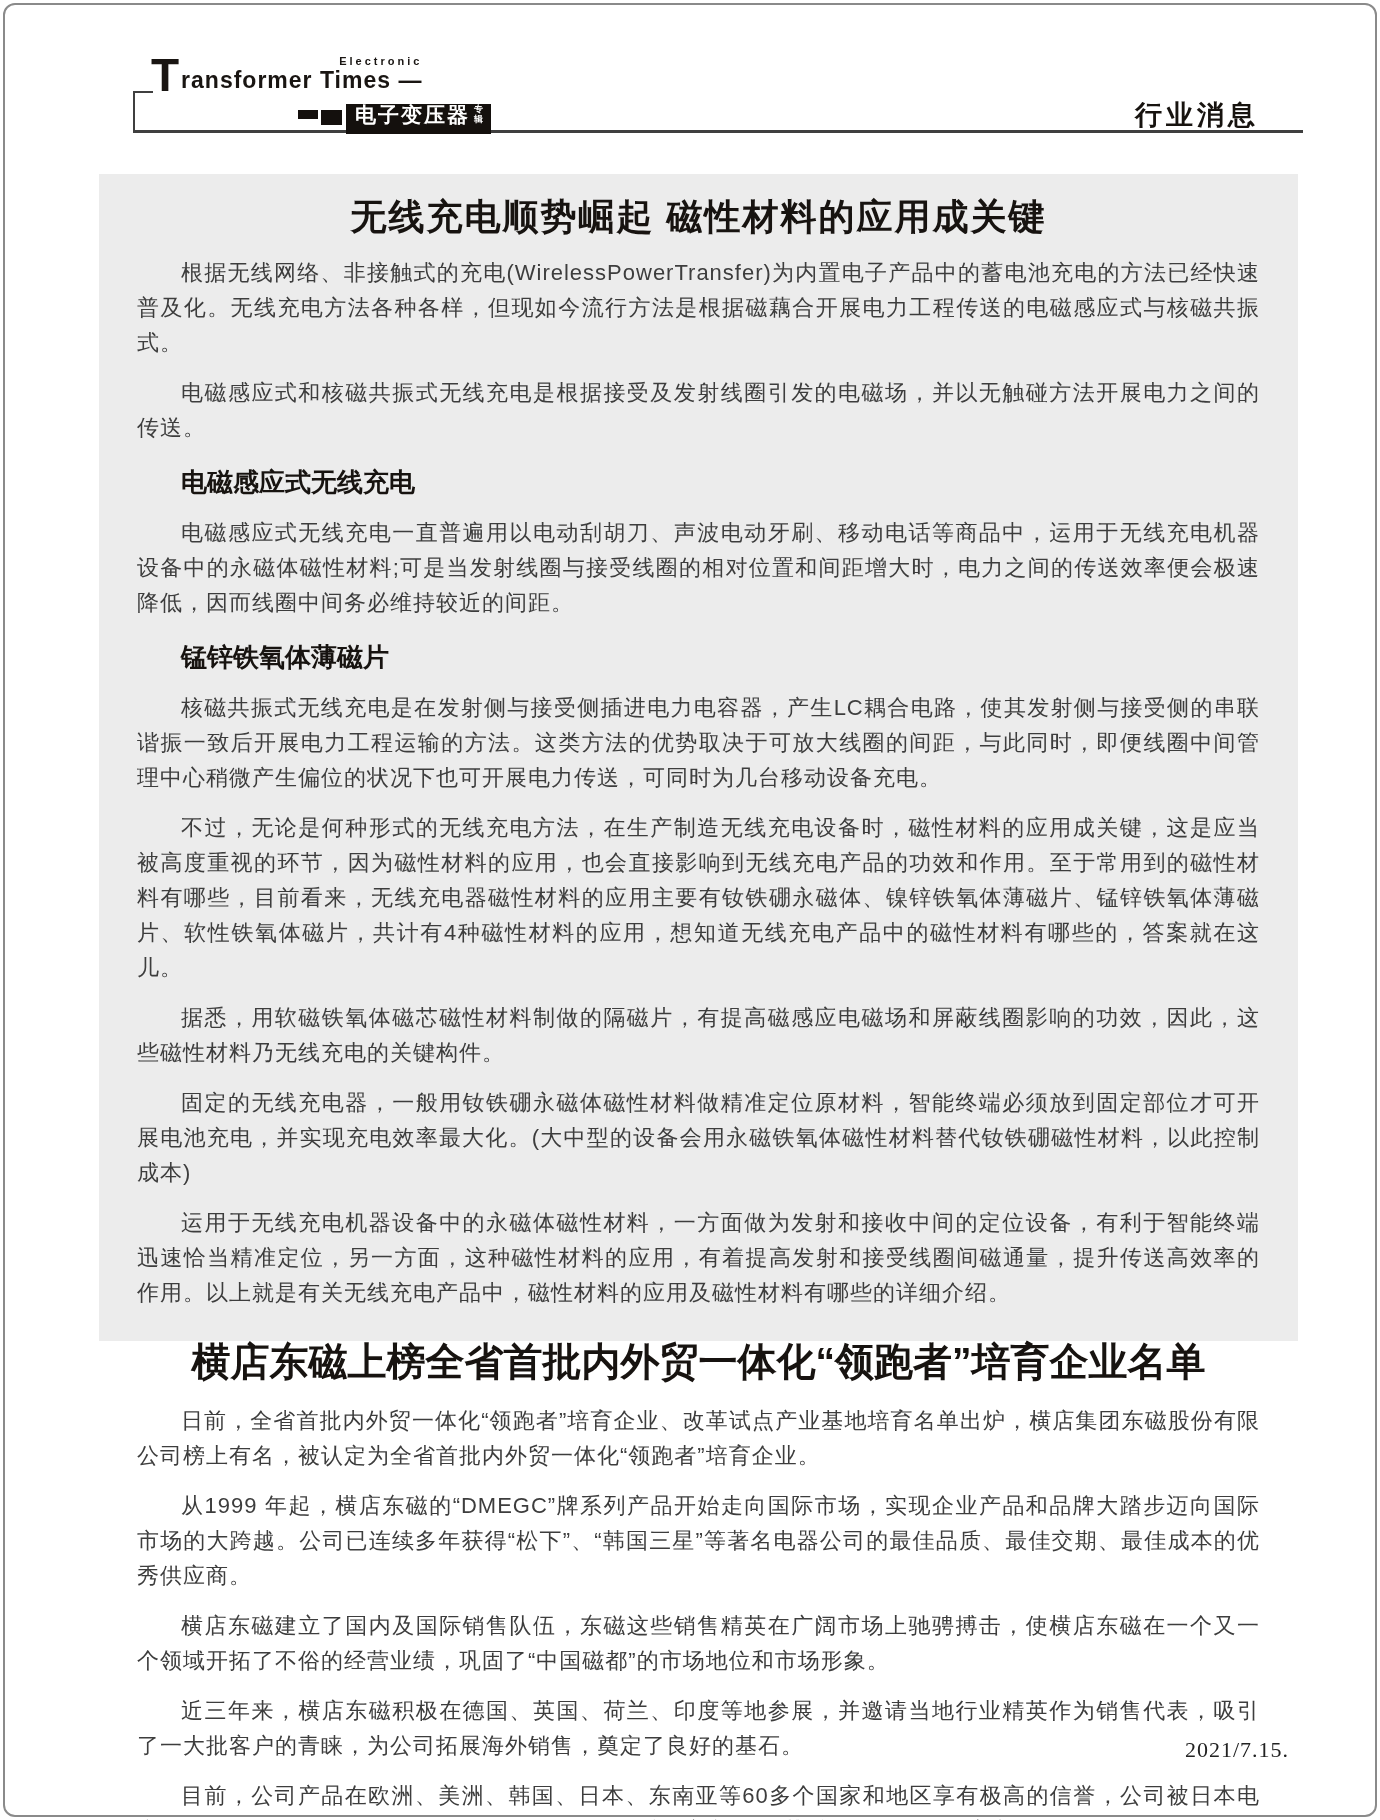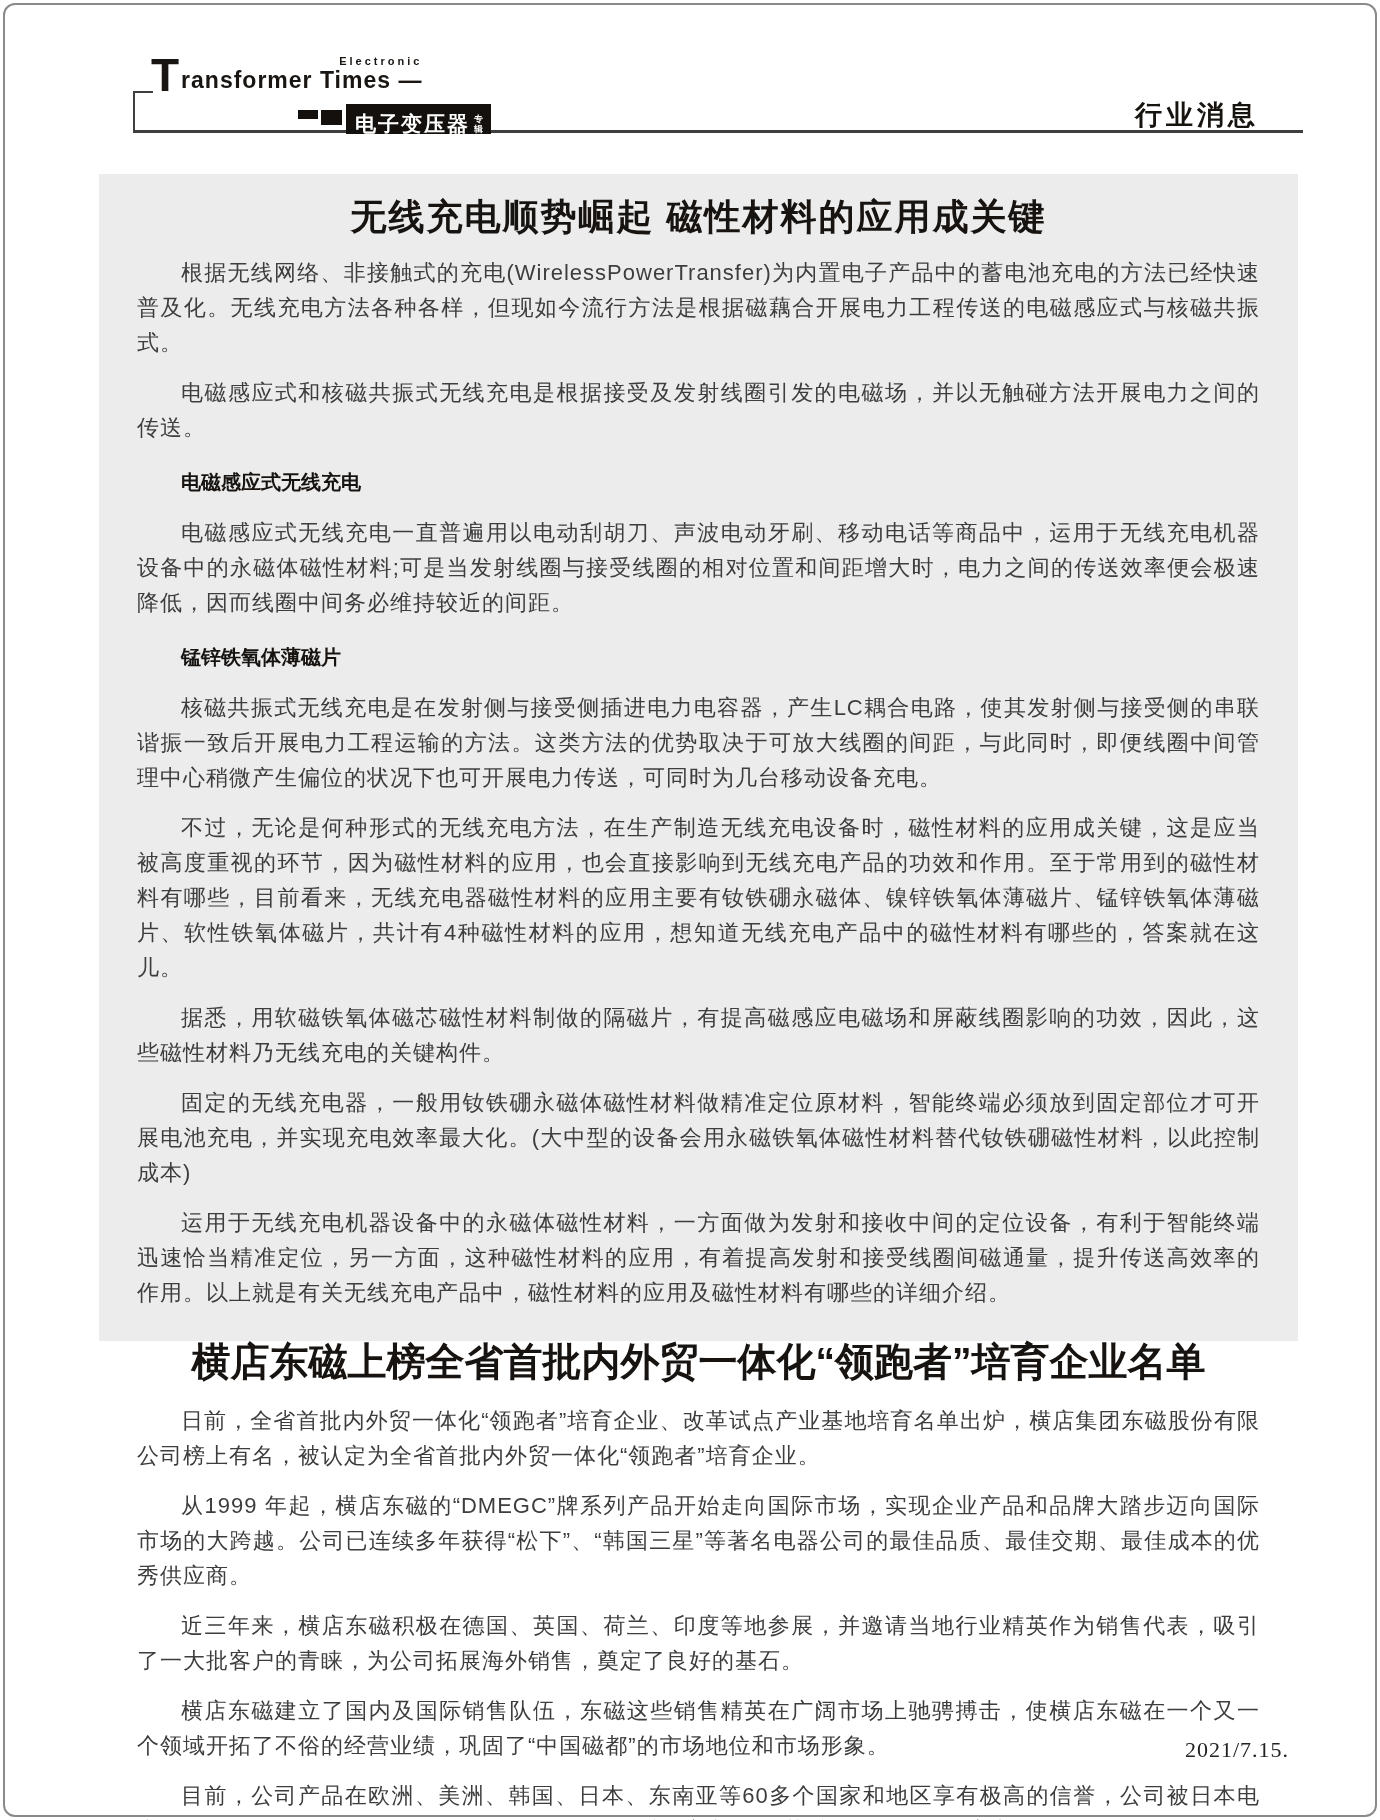--- a/index.html
+++ b/index.html
@@ -16,39 +16,39 @@
   .logo-rest { font-size:23px; font-weight:bold; letter-spacing:1px; line-height:25px; white-space:nowrap; }
   .logo-dash { font-weight:bold; }
 
   .head-arm  { position:absolute; left:128px; top:86px;  width:20px;  height:2px; background:#3f3f3f; }
   .head-stub { position:absolute; left:128px; top:86px;  width:2px;   height:41px; background:#3f3f3f; }
   .head-rule { position:absolute; left:128px; top:125px; width:1170px; height:3px; background:#3f3f3f; }
 
   .badge-row { position:absolute; left:293px; top:99px; display:flex; align-items:flex-start; }
   .badge-step1 { width:20px; height:9px;  background:#14100d; margin-top:6px; margin-right:3px; }
   .badge-step2 { width:21px; height:15px; background:#14100d; margin-top:6px; margin-right:4px; }
-  .badge-main  { height:30px; background:#14100d; color:#ffffff; display:flex; align-items:flex-end; padding:0 7px 0 9px; }
+  .badge-main  { height:30px; background:#14100d; color:#ffffff; display:flex; align-items:flex-start; padding:0 7px 0 9px; }
   .badge-text  { font-size:21px; font-weight:bold; letter-spacing:2px; line-height:1; }
   .badge-suffix{ width:10px; font-size:9px; font-weight:bold; line-height:10px; margin-left:4px;
                  display:inline-block; word-break:break-all; }
 
   .section-label { position:absolute; right:116px; top:92px; font-size:27px; font-weight:bold;
                    color:#17130f; letter-spacing:4px; }
 
   
   .panel { position:absolute; left:94px; top:169px; width:1199px; height:1167px;
            background:#ececec; padding:14px 38px 0 38px; }
 
   .article-title { font-size:36px; font-weight:bold; color:#171310; text-align:center;
                    letter-spacing:2px; margin:6px 0 14px 0; line-height:46px; }
   .article-title.second { font-size:39px; letter-spacing:0; margin:26px 0 10px 0; line-height:52px; }
 
   .body-para  { font-size:22px; line-height:35px; color:#3d3d3d; letter-spacing:1px;
                 text-indent:2em; text-align:justify; margin:15px 0; }
-  .sub-heading{ font-size:20px; line-height:35px; color:#171310; font-weight:bold;
+  .sub-heading{ font-size:26px; line-height:35px; color:#171310; font-weight:bold;
                 margin:20px 0 12px 44px; }
 
   
   .footer-date { position:absolute; right:86px; bottom:52px; font-size:22px; color:#222222;
                  font-family:"Liberation Serif","DejaVu Serif",serif; letter-spacing:1px; }
 </style>
 </head>
 <body>
 
 <div class="page">
@@ -93,22 +93,22 @@
           <p class="body-para">固定的无线充电器，一般用钕铁硼永磁体磁性材料做精准定位原材料，智能终端必须放到固定部位才可开展电池充电，并实现充电效率最大化。(大中型的设备会用永磁铁氧体磁性材料替代钕铁硼磁性材料，以此控制成本)</p>
           <p class="body-para">运用于无线充电机器设备中的永磁体磁性材料，一方面做为发射和接收中间的定位设备，有利于智能终端迅速恰当精准定位，另一方面，这种磁性材料的应用，有着提高发射和接受线圈间磁通量，提升传送高效率的作用。以上就是有关无线充电产品中，磁性材料的应用及磁性材料有哪些的详细介绍。</p>
         </div>
     </article>
 
     <article>
       <h1 class="article-title second">横店东磁上榜全省首批内外贸一体化“领跑者”培育企业名单</h1>
       <div>
           <p class="body-para">日前，全省首批内外贸一体化“领跑者”培育企业、改革试点产业基地培育名单出炉，横店集团东磁股份有限公司榜上有名，被认定为全省首批内外贸一体化“领跑者”培育企业。</p>
           <p class="body-para">从1999 年起，横店东磁的“DMEGC”牌系列产品开始走向国际市场，实现企业产品和品牌大踏步迈向国际市场的大跨越。公司已连续多年获得“松下”、“韩国三星”等著名电器公司的最佳品质、最佳交期、最佳成本的优秀供应商。</p>
+          <p class="body-para">横店东磁建立了国内及国际销售队伍，东磁这些销售精英在广阔市场上驰骋搏击，使横店东磁在一个又一个领域开拓了不俗的经营业绩，巩固了“中国磁都”的市场地位和市场形象。</p>
           <p class="body-para">近三年来，横店东磁积极在德国、英国、荷兰、印度等地参展，并邀请当地行业精英作为销售代表，吸引了一大批客户的青睐，为公司拓展海外销售，奠定了良好的基石。</p>
-          <p class="body-para">横店东磁建立了国内及国际销售队伍，东磁这些销售精英在广阔市场上驰骋搏击，使横店东磁在一个又一个领域开拓了不俗的经营业绩，巩固了“中国磁都”的市场地位和市场形象。</p>
           <p class="body-para">目前，公司产品在欧洲、美洲、韩国、日本、东南亚等60多个国家和地区享有极高的信誉，公司被日本电产、韩国三星、Solarwatt等国际知名企业评为“优秀供应商”，荣获博世全球最佳供应商大奖。</p>
         </div>
     </article>
   </main>
 
   <div class="footer-date">2021/7.15.</div>
 
 </div>
 
 </body></html>

